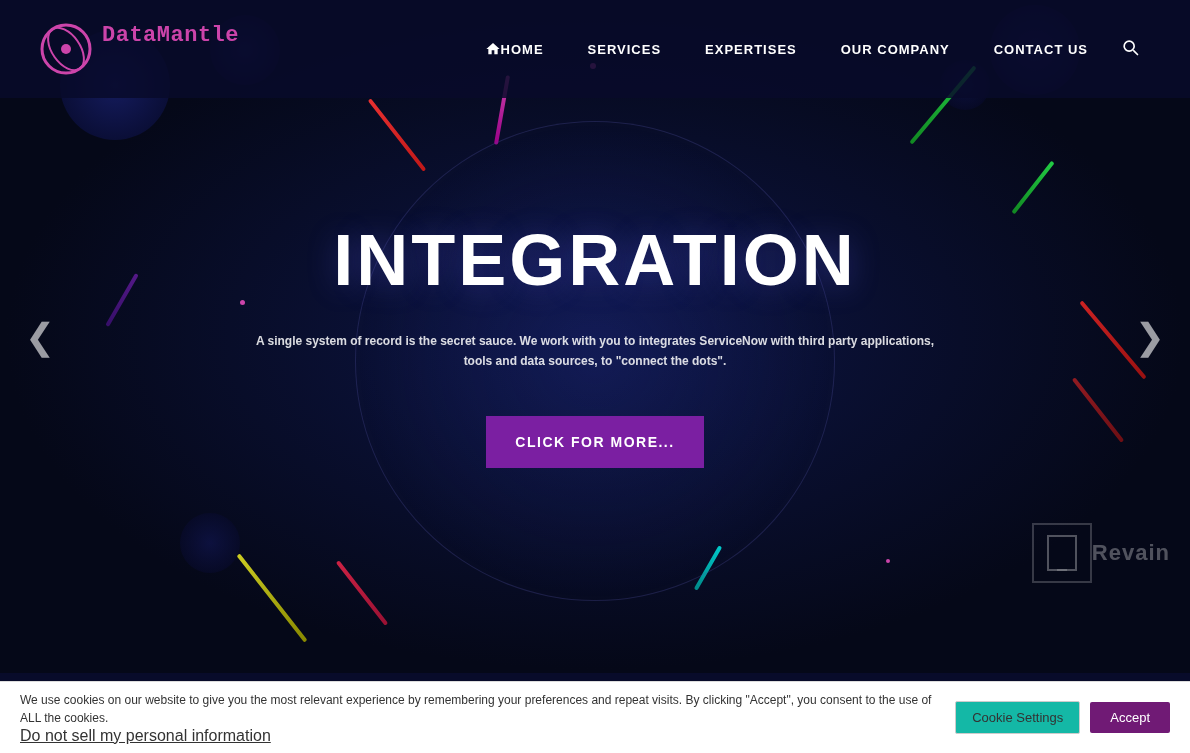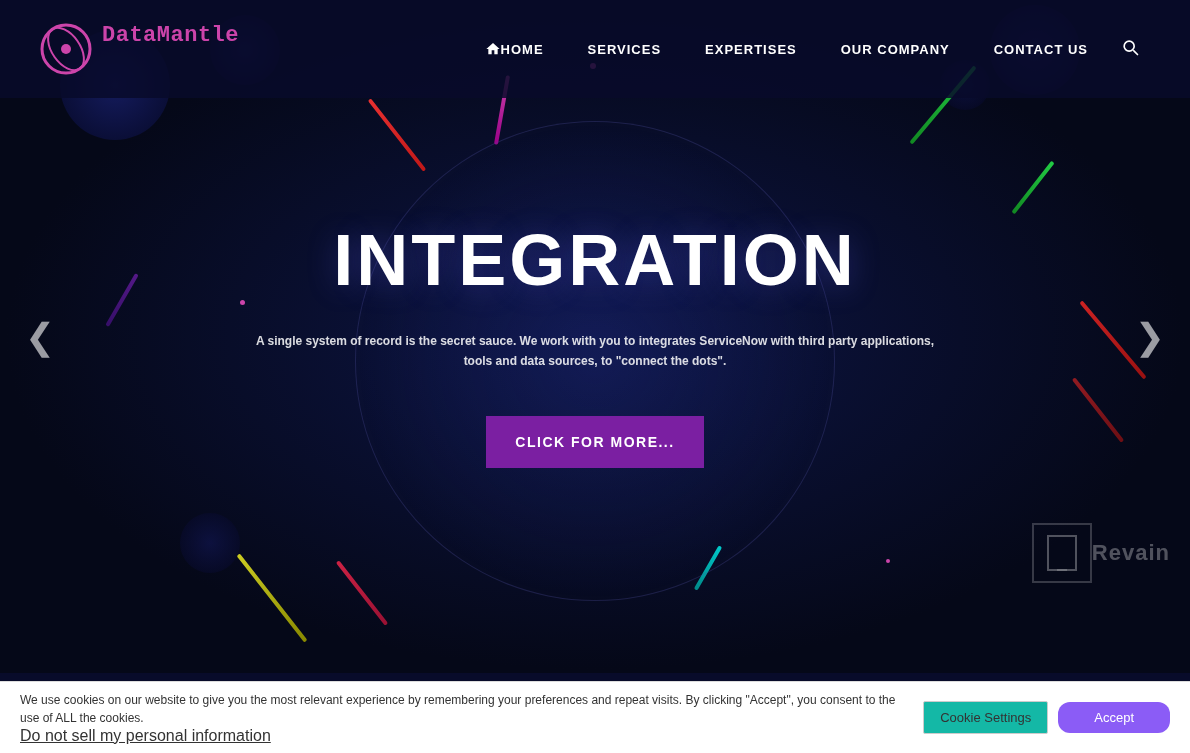--- a/index.html
+++ b/index.html
@@ -228,27 +228,27 @@
     .btn-cookie-settings {
       background: #14b8a6;
       border: 1px solid #ccc;
       padding: 8px 16px;
       font-size: 13px;
       cursor: pointer;
       color: #333;
       border-radius: 2px;
     }
     .btn-accept {
-      background: #8b5cf6;
+      background: #701a75;
       border: none;
-      padding: 8px 36px;
+      padding: 8px 20px;
       font-size: 13px;
       cursor: pointer;
       color: #fff;
-      border-radius: 12px;
+      border-radius: 2px;
     }
 
     
     .revain-watermark {
       position: absolute;
       bottom: 90px;
       right: 20px;
       display: flex;
       align-items: center;
       opacity: 0.5;

